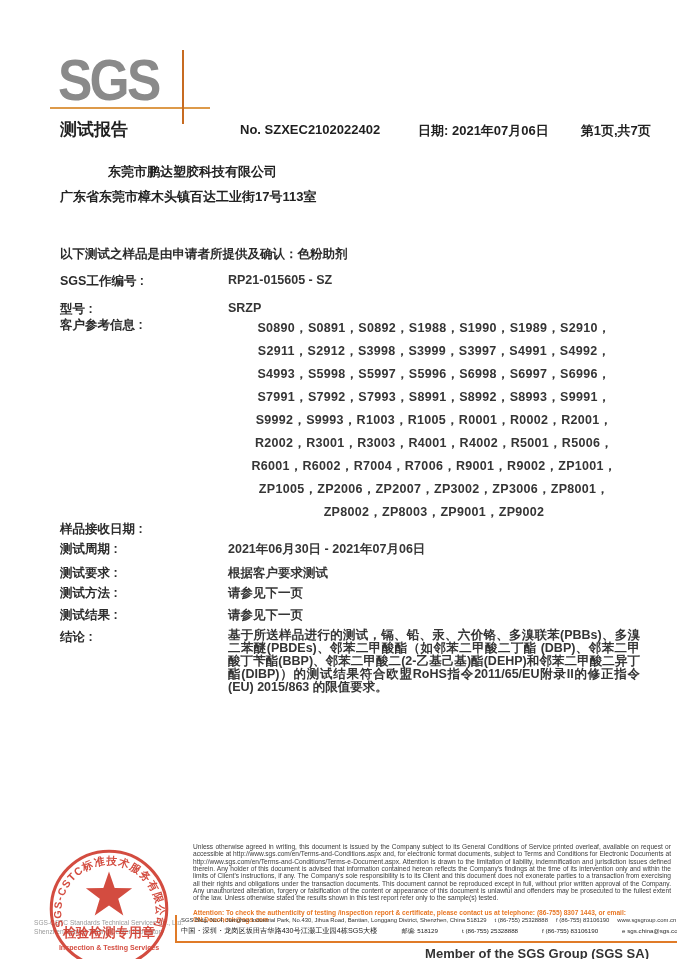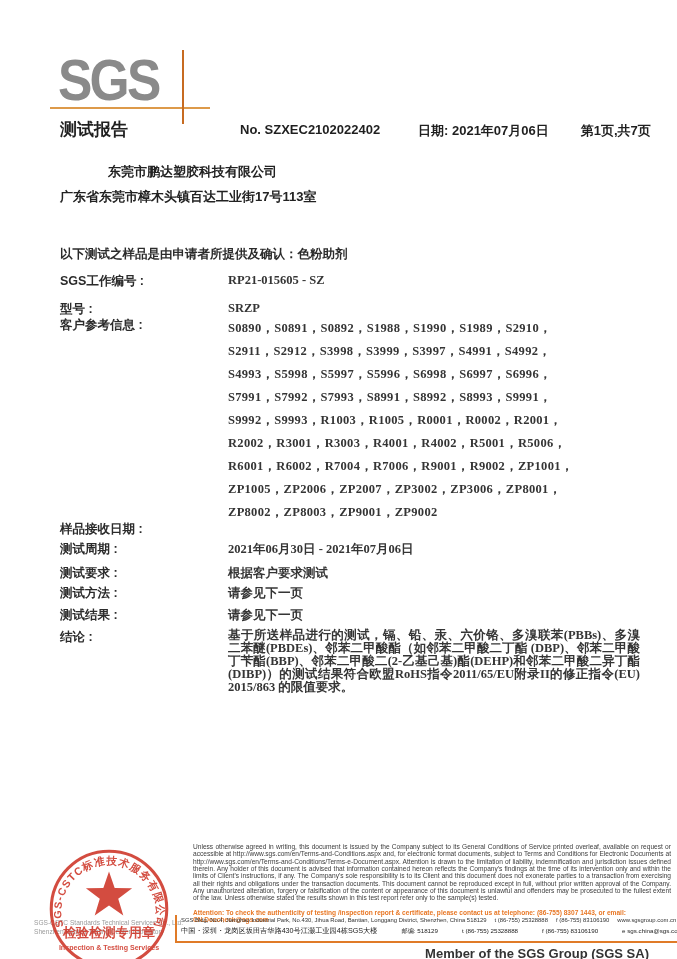--- a/index.html
+++ b/index.html
@@ -25,22 +25,22 @@
   .rpt-title { position:absolute; left:60px; top:118px; font-size:17px; font-weight:700; color:#1f1f1f; }
   .rpt-no    { position:absolute; left:240px; top:122px; font-size:13px; font-weight:600; color:#1f1f1f; }
   .rpt-date  { position:absolute; left:418px; top:122px; font-size:13px; font-weight:600; color:#1f1f1f; display:flex; gap:32px; }
   .applicant-name { position:absolute; left:60px; top:163px; font-size:13px; font-weight:700; color:#222;margin-left:48px; }
   .applicant-addr { position:absolute; left:60px; top:188px; font-size:13px; font-weight:700; color:#222; }
 
   
   .intro { position:absolute; left:60px; top:246px; font-size:12.5px; font-weight:600; color:#2b2b2b; }
   .frow { position:absolute; left:60px; width:580px; display:flex; }
   .frow .lbl { width:168px; flex:0 0 168px; font-size:12.5px; font-weight:600; color:#2b2b2b; }
-  .frow .val { flex:1; font-size:12.5px; font-weight:600; color:#353535;font-family:Liberation Serif, serif; }
-  .codes div { line-height:23px; letter-spacing:.3px; }
+  .frow .val { flex:1; font-size:12.5px; font-weight:600; color:#353535; }
+  .codes div { line-height:23px; letter-spacing:.3px;text-align:center; }
   .concl { width:438px; line-height:13px; text-align:justify; }
 
   
   .disclaimer {
     position:absolute; left:193px; top:843px; width:478px;
     font-size:6.6px; line-height:7.35px; color:#3c3c3c; text-align:justify;
     font-weight:500;
   }
   .attention {
     position:absolute; left:193px; top:909px; width:478px;

